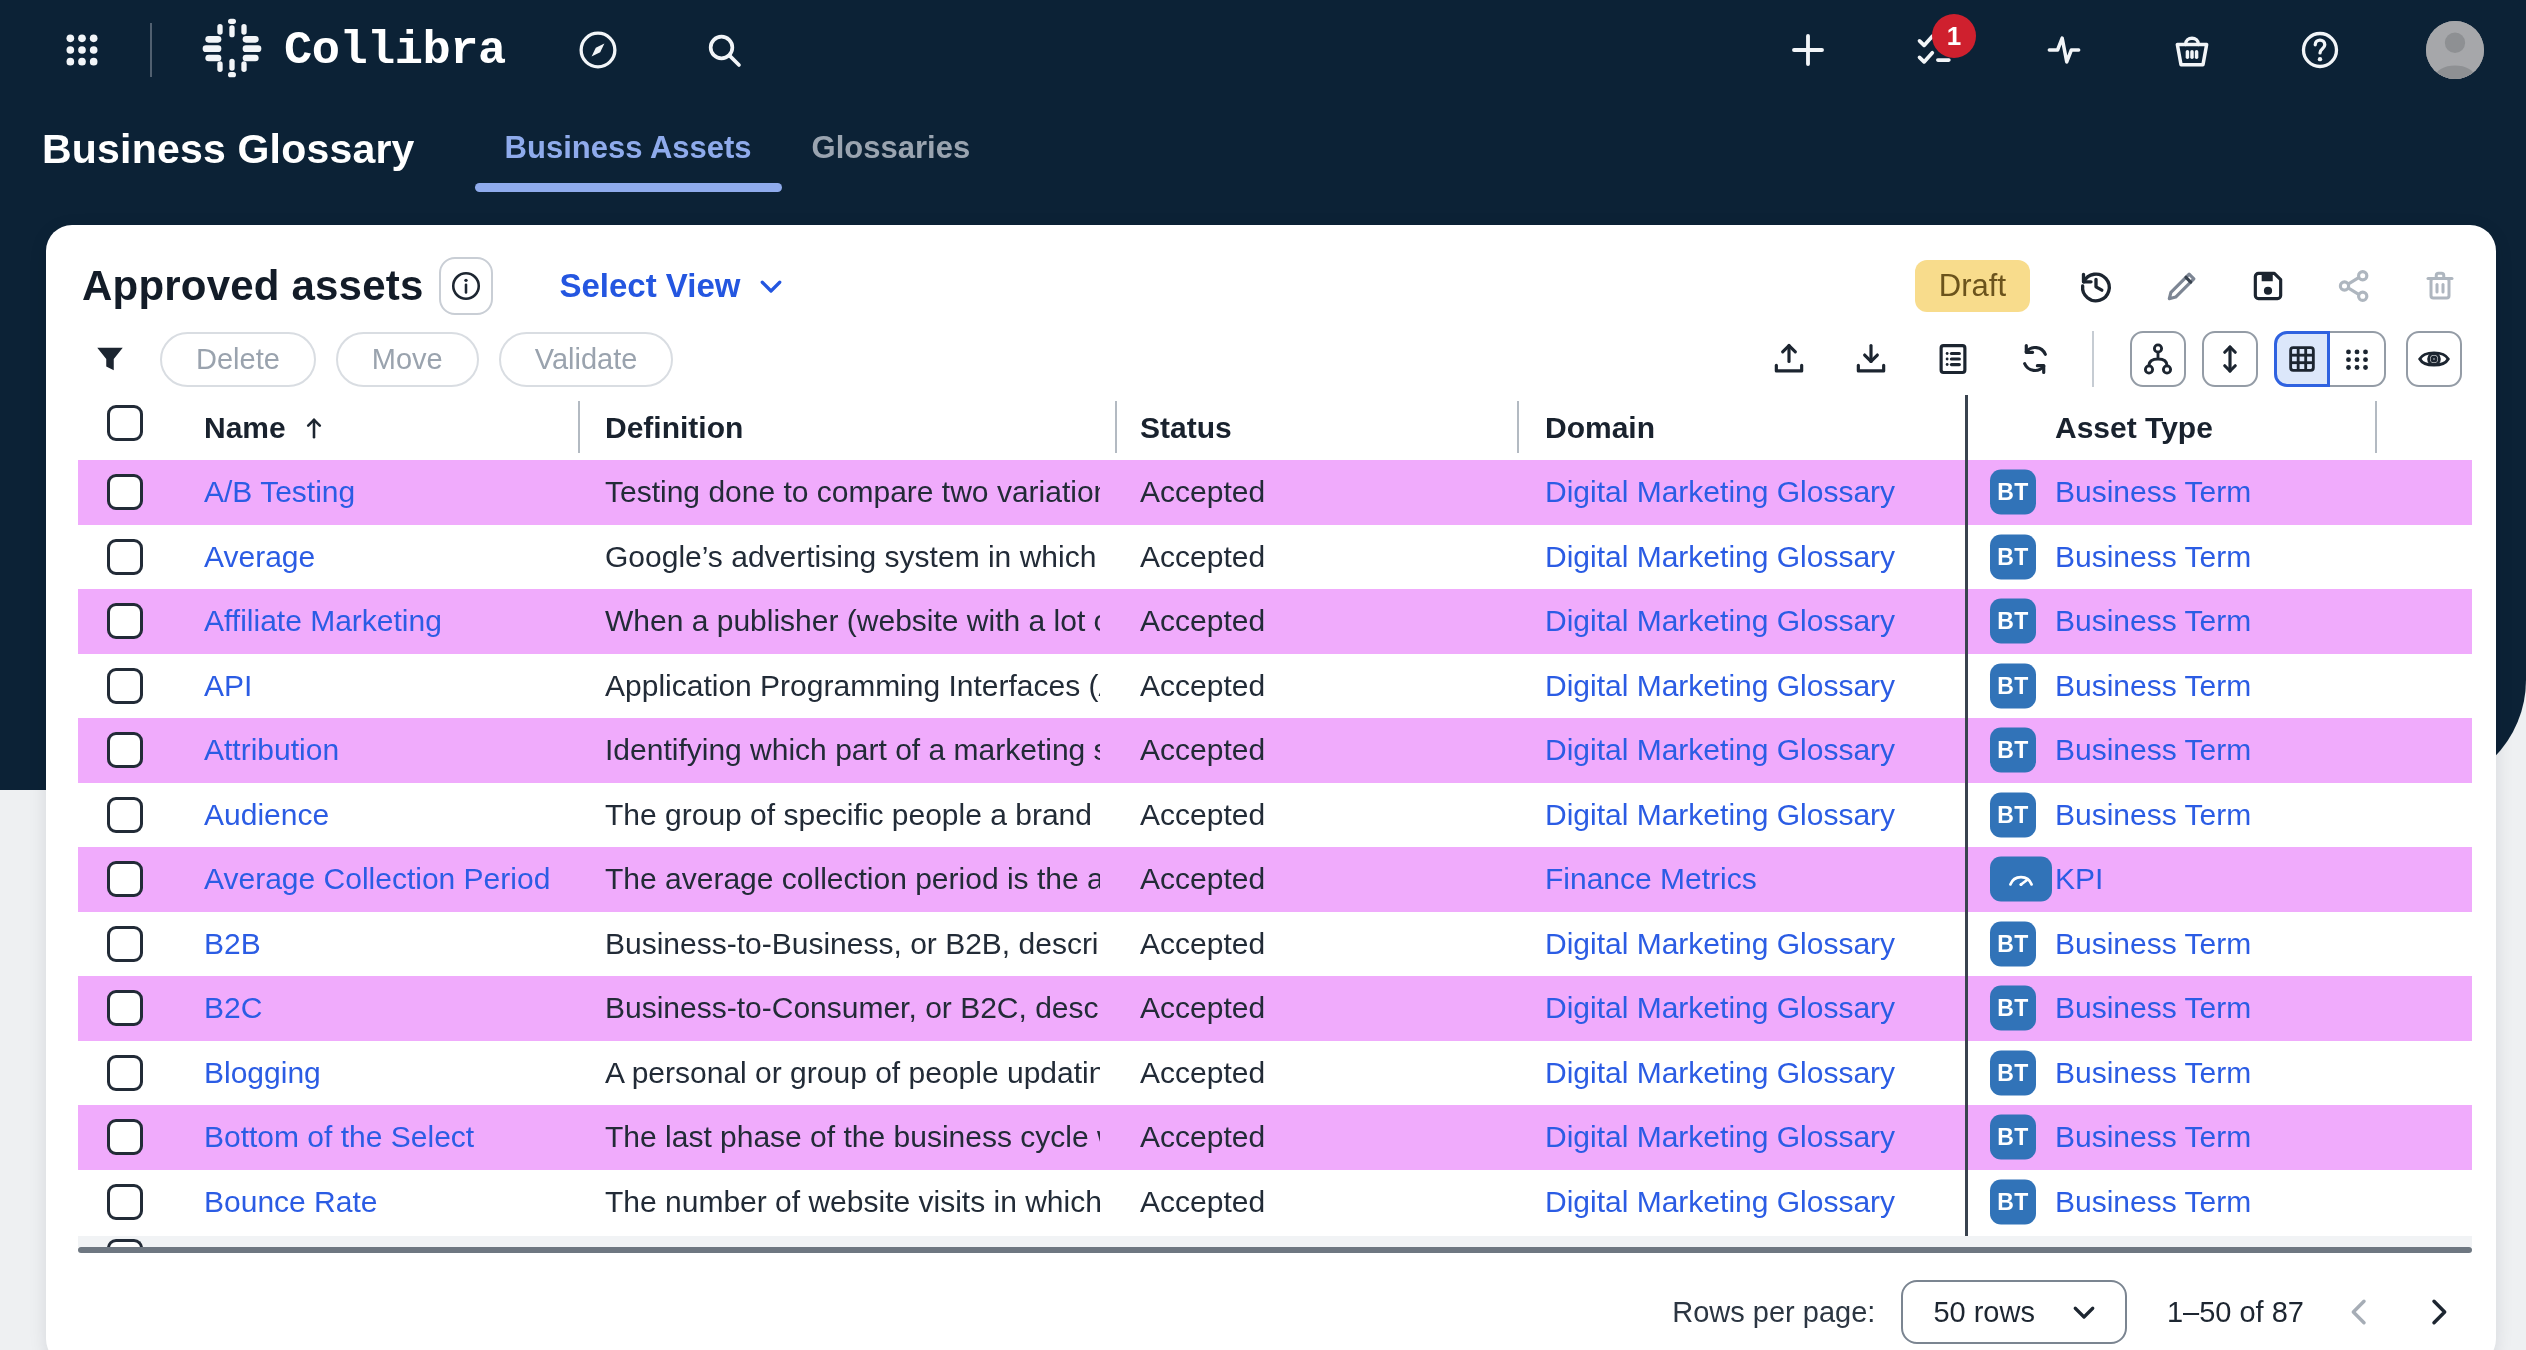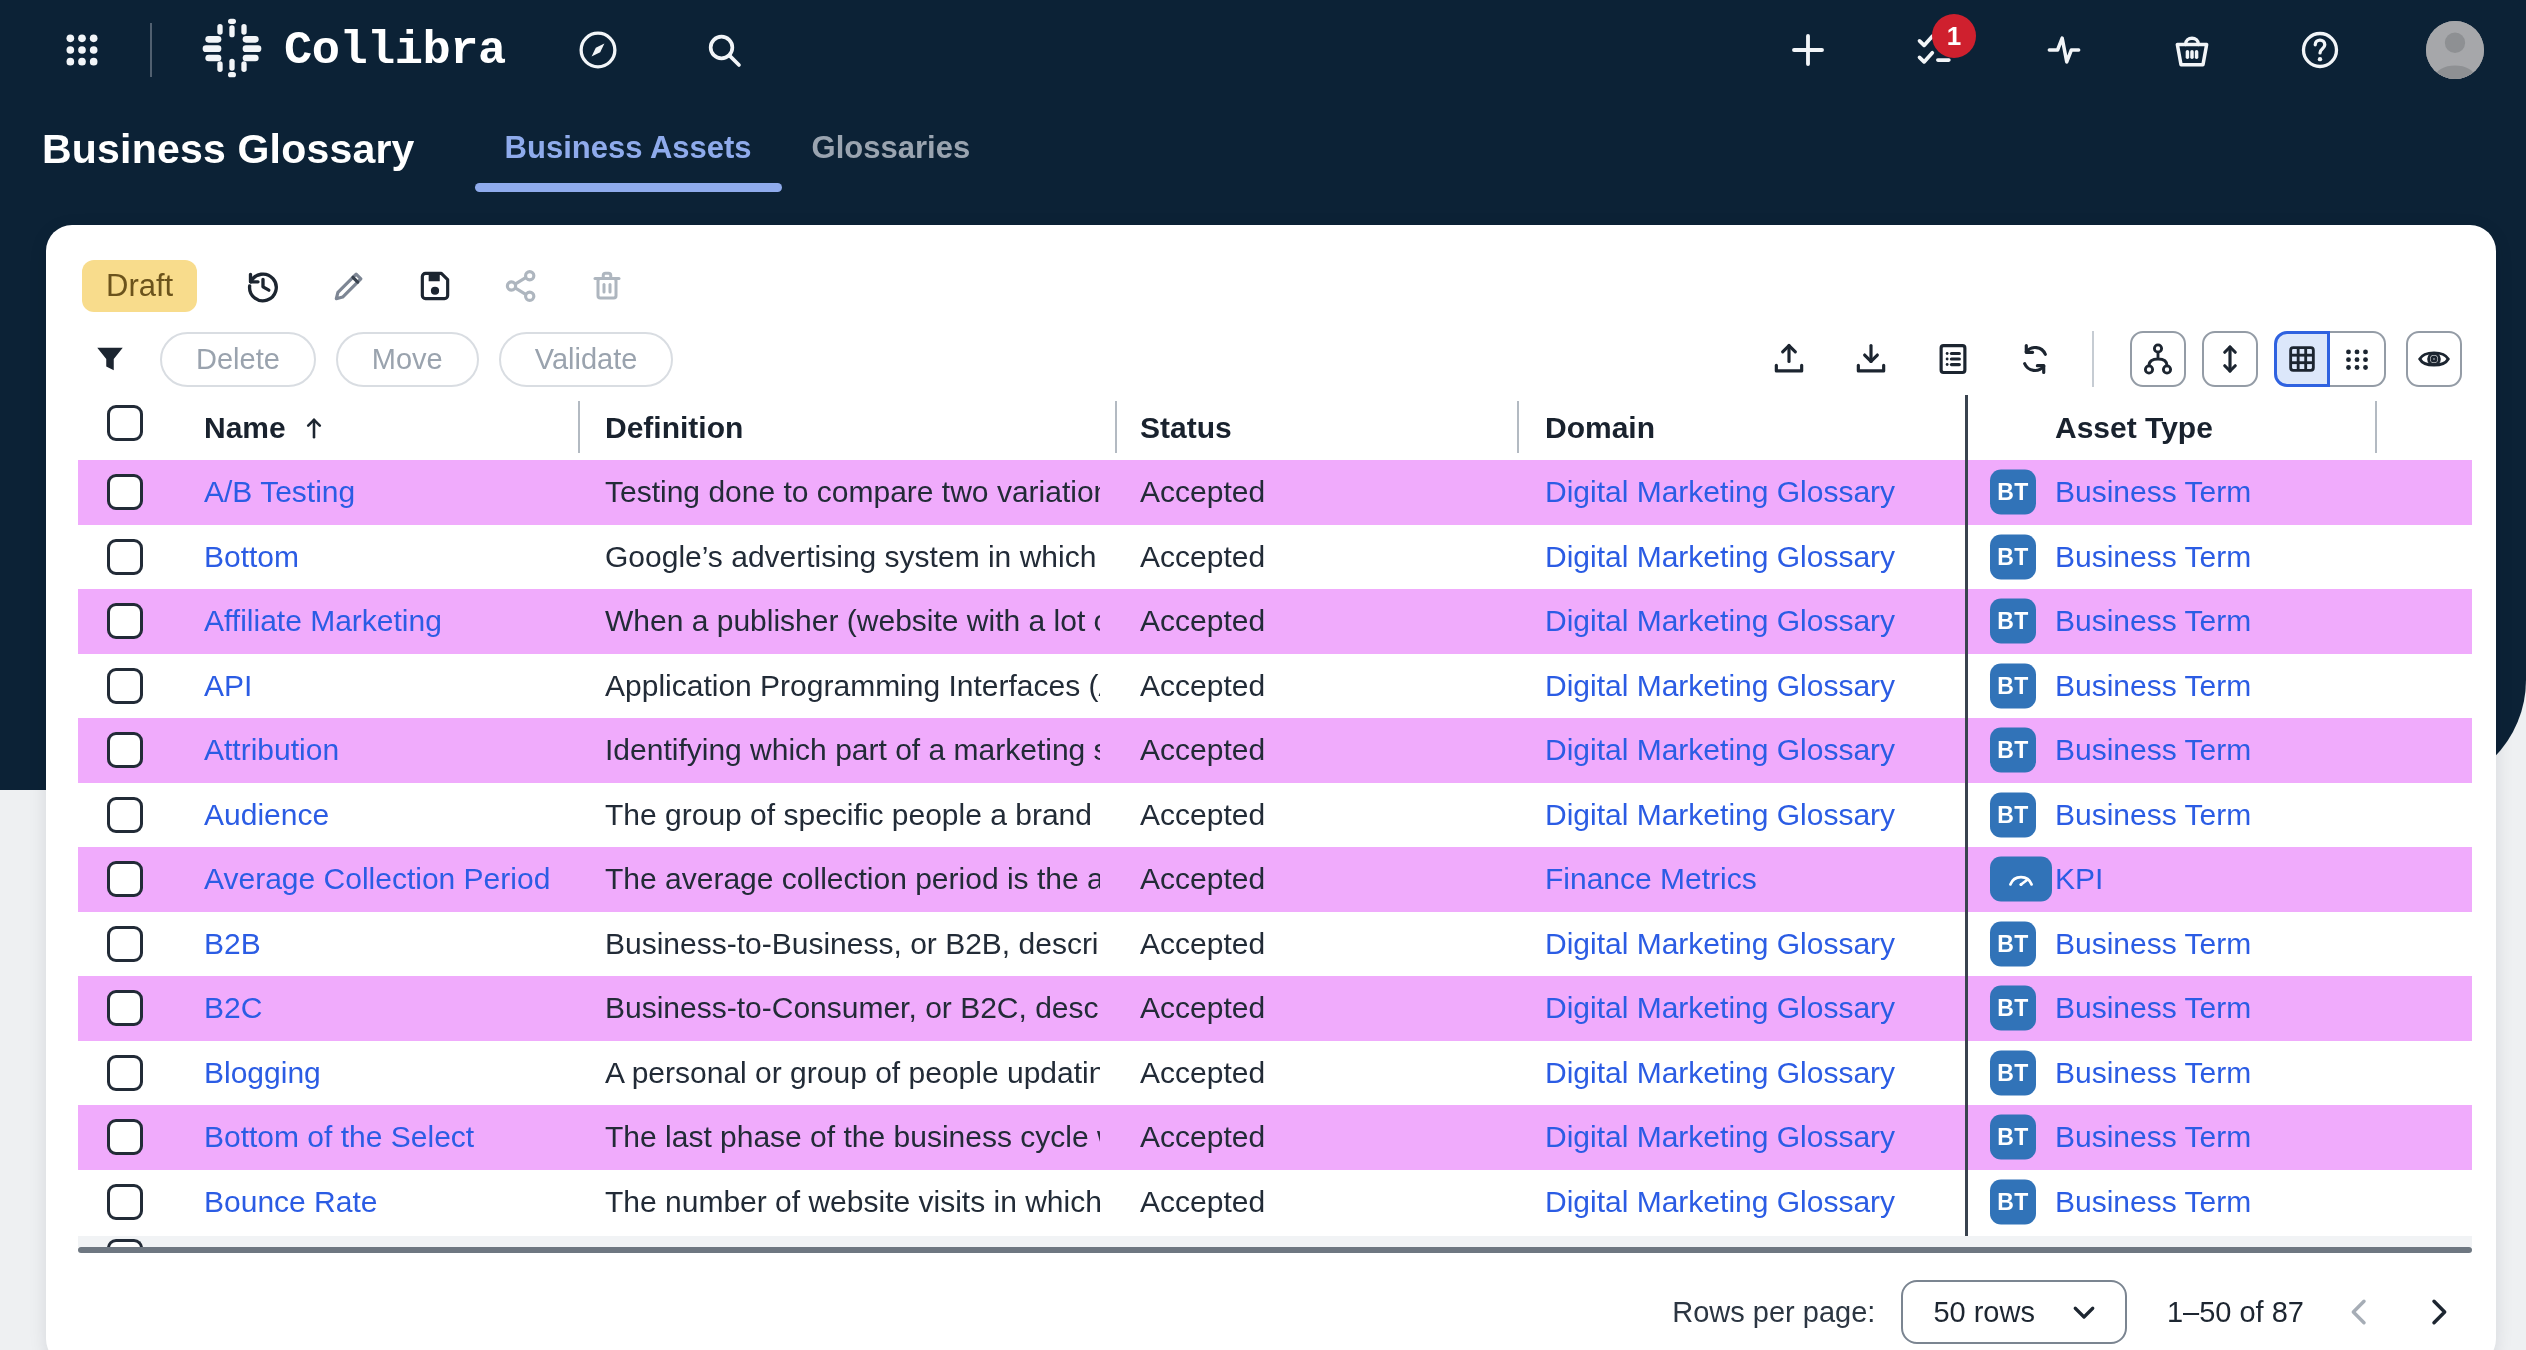--- a/index.html
+++ b/index.html
@@ -232,20 +232,36 @@
       </div>
       <div class="tab">
         <span>Glossaries</span>
       </div>
     </nav>
   </div>
 
   <section class="card">
 
     <div class="card-head">
+      <div class="ch-left">
+        <h2 class="card-title">Approved assets</h2>
+        <div class="info-btn">
+          <svg width="34" height="34" viewBox="0 0 24 24" fill="none" stroke="currentColor" stroke-width="1.8">
+            <circle cx="12" cy="12" r="9"></circle>
+            <circle cx="12" cy="8" r="1.2" fill="currentColor" stroke="none"></circle>
+            <line x1="12" y1="11.2" x2="12" y2="16.5" stroke-linecap="round"></line>
+          </svg>
+        </div>
+        <div class="select-view">
+          <span>Select View</span>
+          <svg width="30" height="30" viewBox="0 0 24 24" fill="none" stroke="currentColor" stroke-width="2.6" stroke-linecap="round" stroke-linejoin="round">
+            <polyline points="5,9 12,16 19,9"></polyline>
+          </svg>
+        </div>
+      </div>
       <div class="ch-right">
         <span class="draft-badge">Draft</span>
         <div class="hd-ic c-dark">
           <svg width="40" height="40" viewBox="0 0 24 24" fill="none" stroke="currentColor" stroke-width="2" stroke-linecap="round" stroke-linejoin="round">
             <path d="M4.5 5 V9.5 H9"></path>
               <path d="M4.7 9.5 A8 8 0 1 1 4 12"></path>
             <polyline points="12,8 12,12.5 15.5,14.5"></polyline>
           </svg>
         </div>
         <div class="hd-ic c-mid">
@@ -417,21 +433,21 @@
     <a class="cell col-domain link domain">Digital Marketing Glossary</a>
     <span class="abadge">
 
       <b class="bt-txt">BT</b>
     </span>
     <a class="cell col-atype link atype">Business Term</a>
   </div>
 
   <div class="trow">
     <span class="checkbox"></span>
-    <a class="cell col-name link name">Bottom</a>
+    <a class="cell col-name link name">Average</a>
     <span class="cell col-def def">Google’s advertising system in which a</span>
     <span class="cell col-status status">Accepted</span>
     <a class="cell col-domain link domain">Digital Marketing Glossary</a>
     <span class="abadge">
 
       <b class="bt-txt">BT</b>
     </span>
     <a class="cell col-atype link atype">Business Term</a>
   </div>
 

